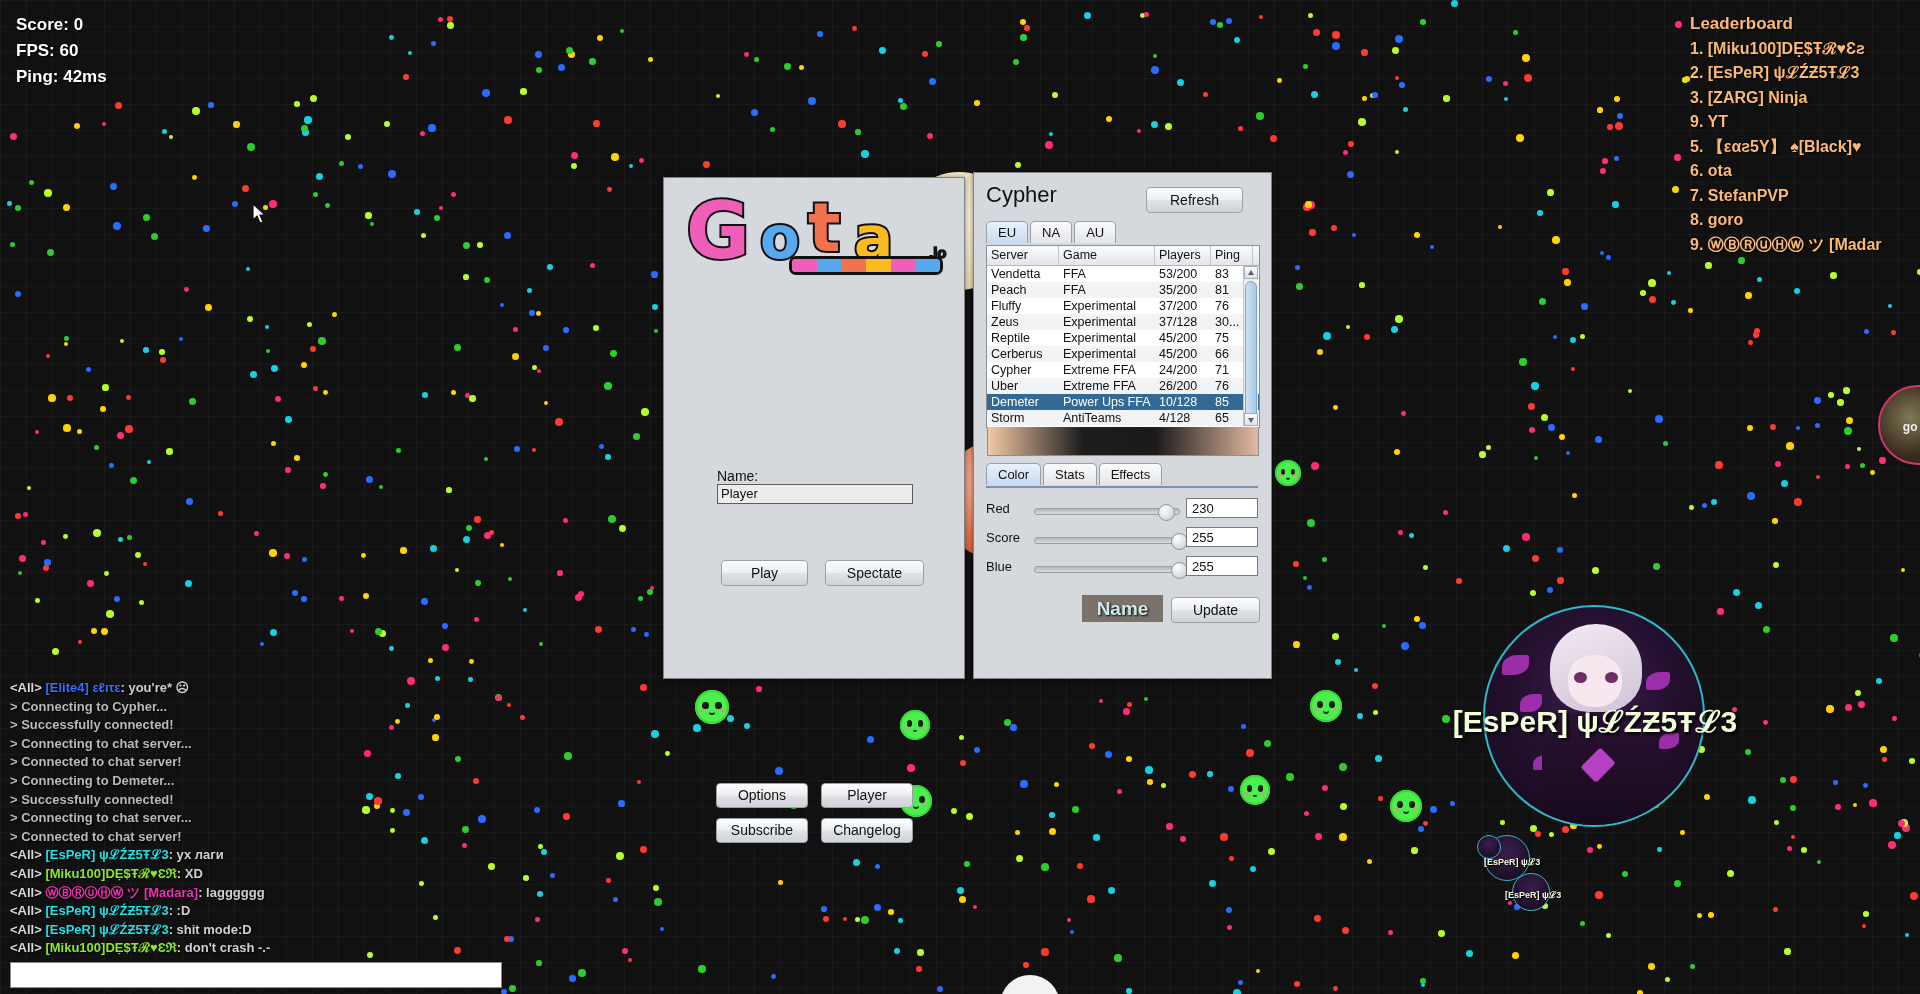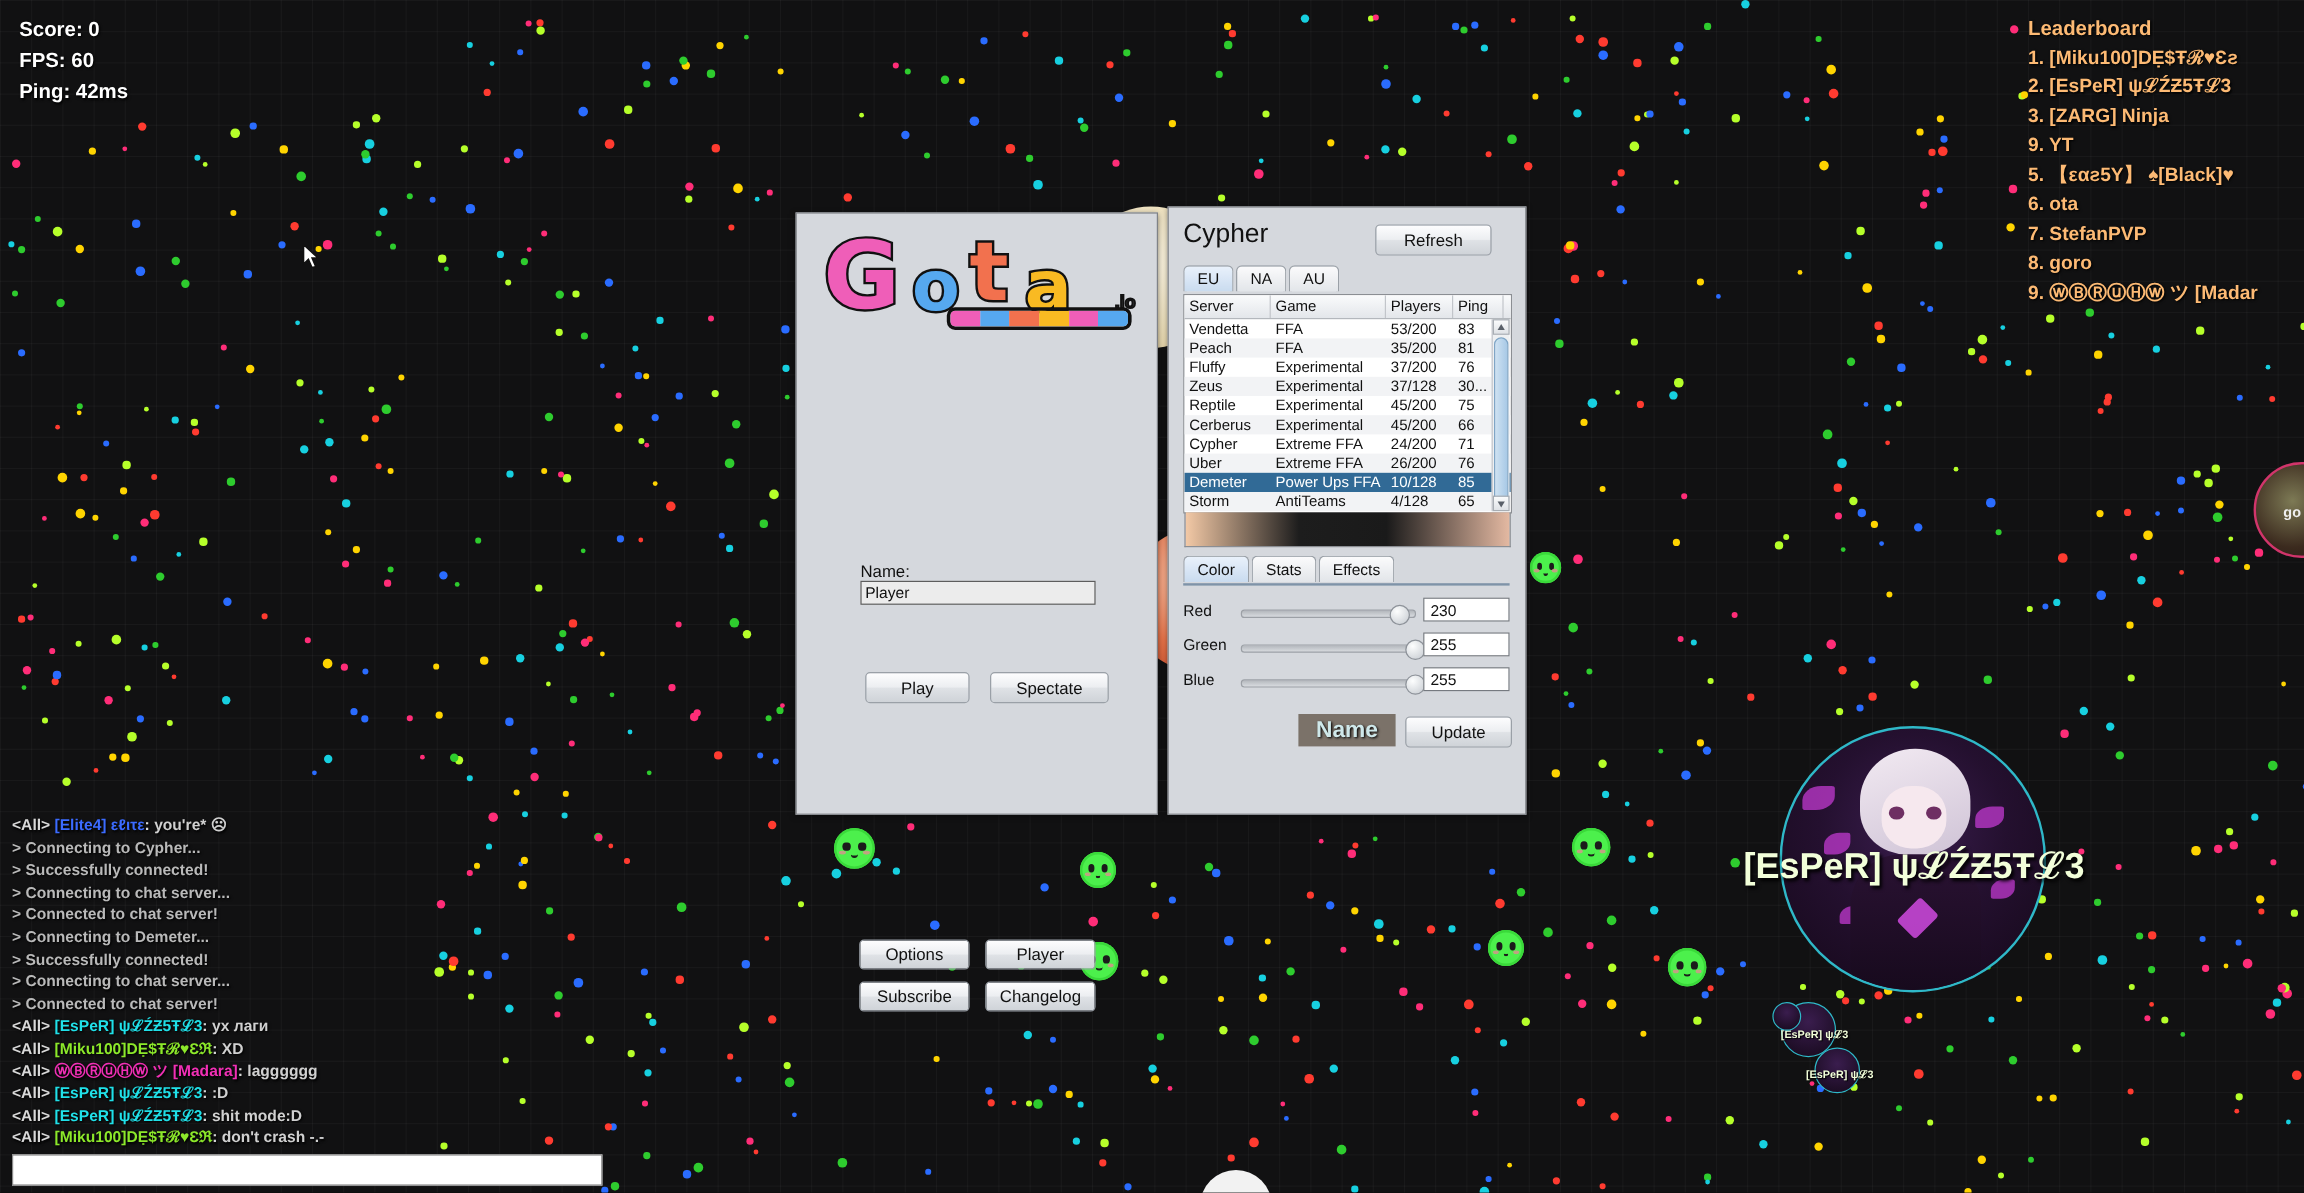--- a/index.html
+++ b/index.html
@@ -1186,21 +1186,21 @@
   <div id="cpanelline"></div>
 
   <div class="sliderrow" style="top:325px;">
     <span class="lab">Red</span>
     <span class="track">
         <span class="knob" style="left:calc(90.2% - 7px);top:-5px;"></span>
       </span>
     <span class="numbox">230</span>
   </div>
   <div class="sliderrow" style="top:354px;">
-    <span class="lab">Green</span>
+    <span class="lab">Score</span>
     <span class="track">
         <span class="knob" style="left:calc(100% - 8px);top:-5px;"></span>
       </span>
     <span class="numbox">255</span>
   </div>
   <div class="sliderrow" style="top:383px;">
     <span class="lab">Blue</span>
     <span class="track">
         <span class="knob" style="left:calc(100% - 8px);top:-5px;"></span>
       </span>

